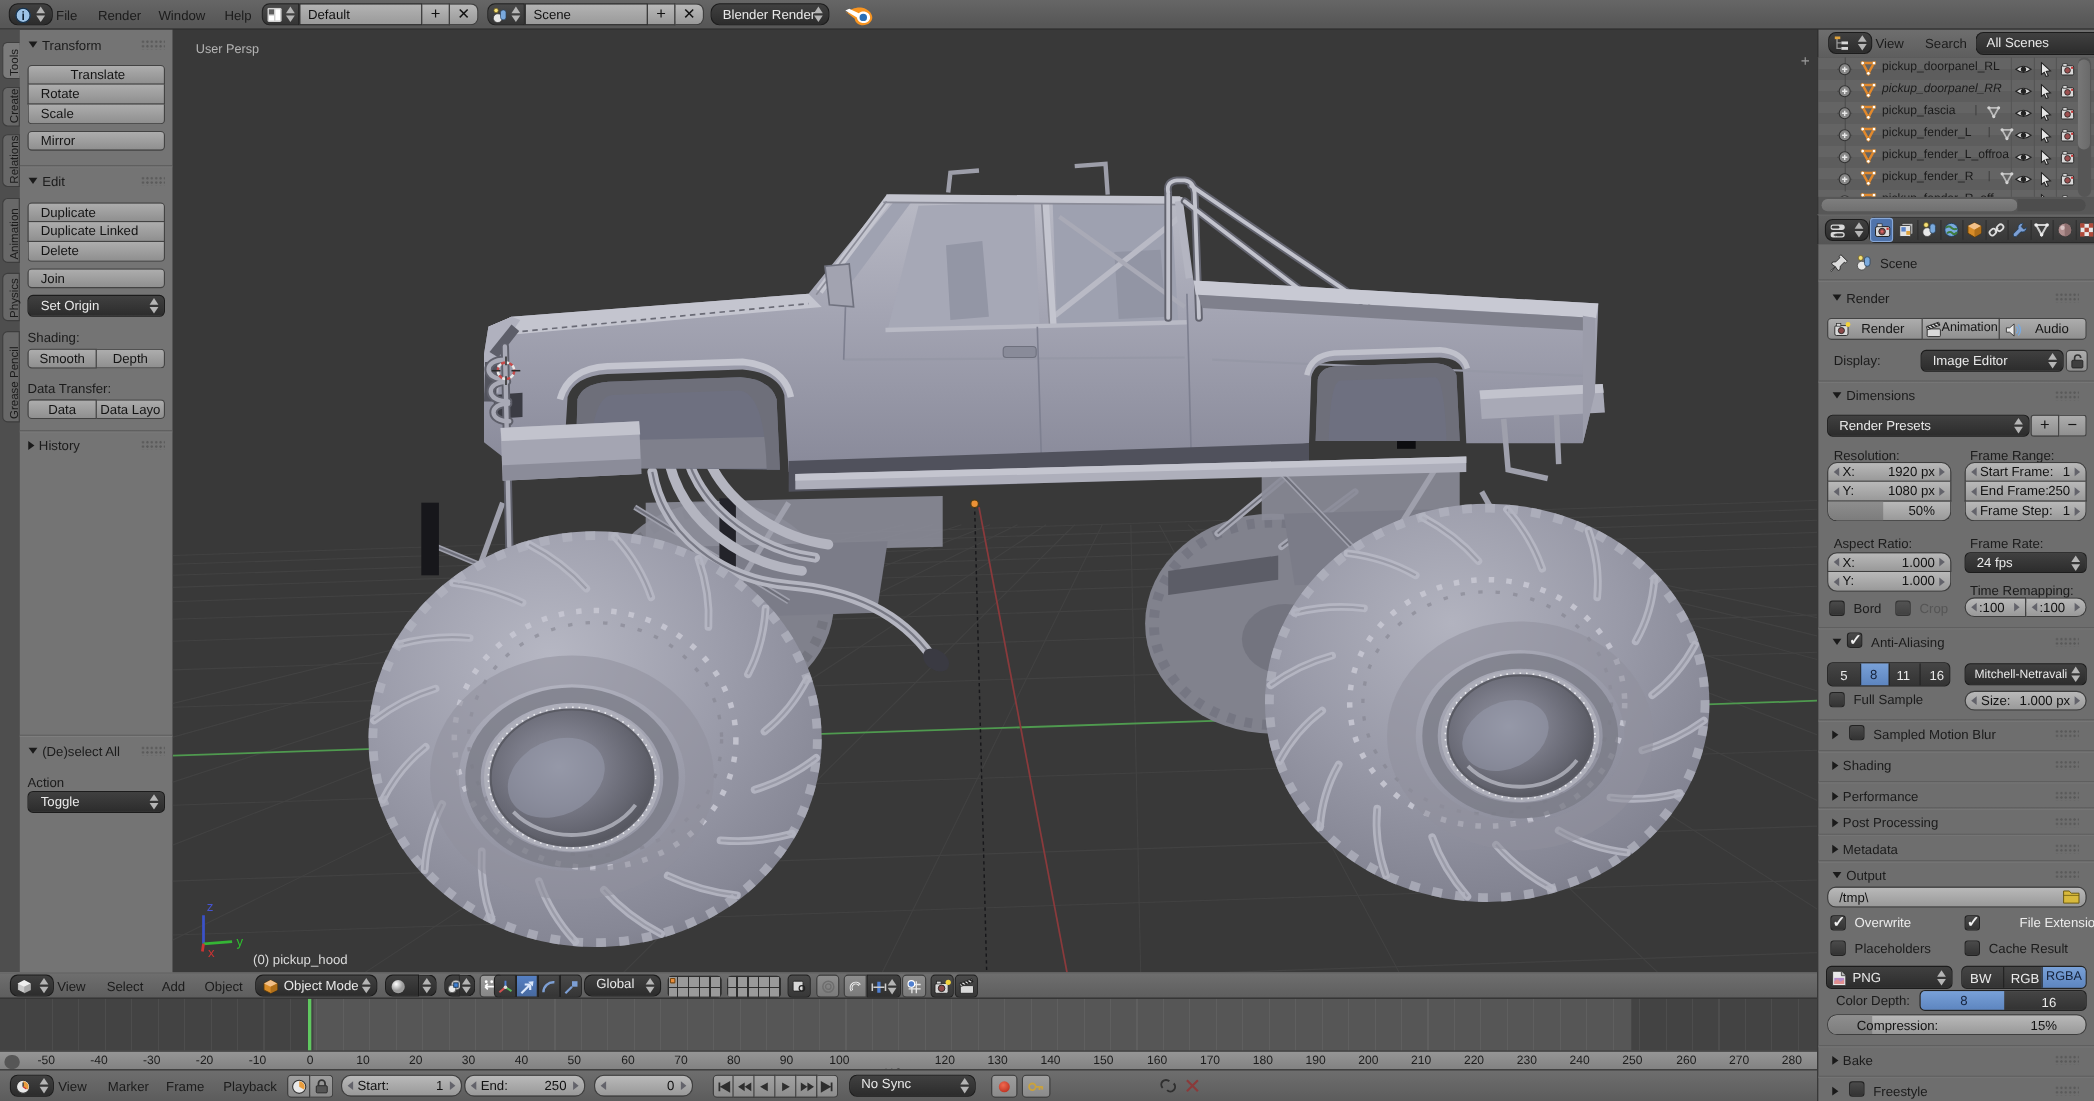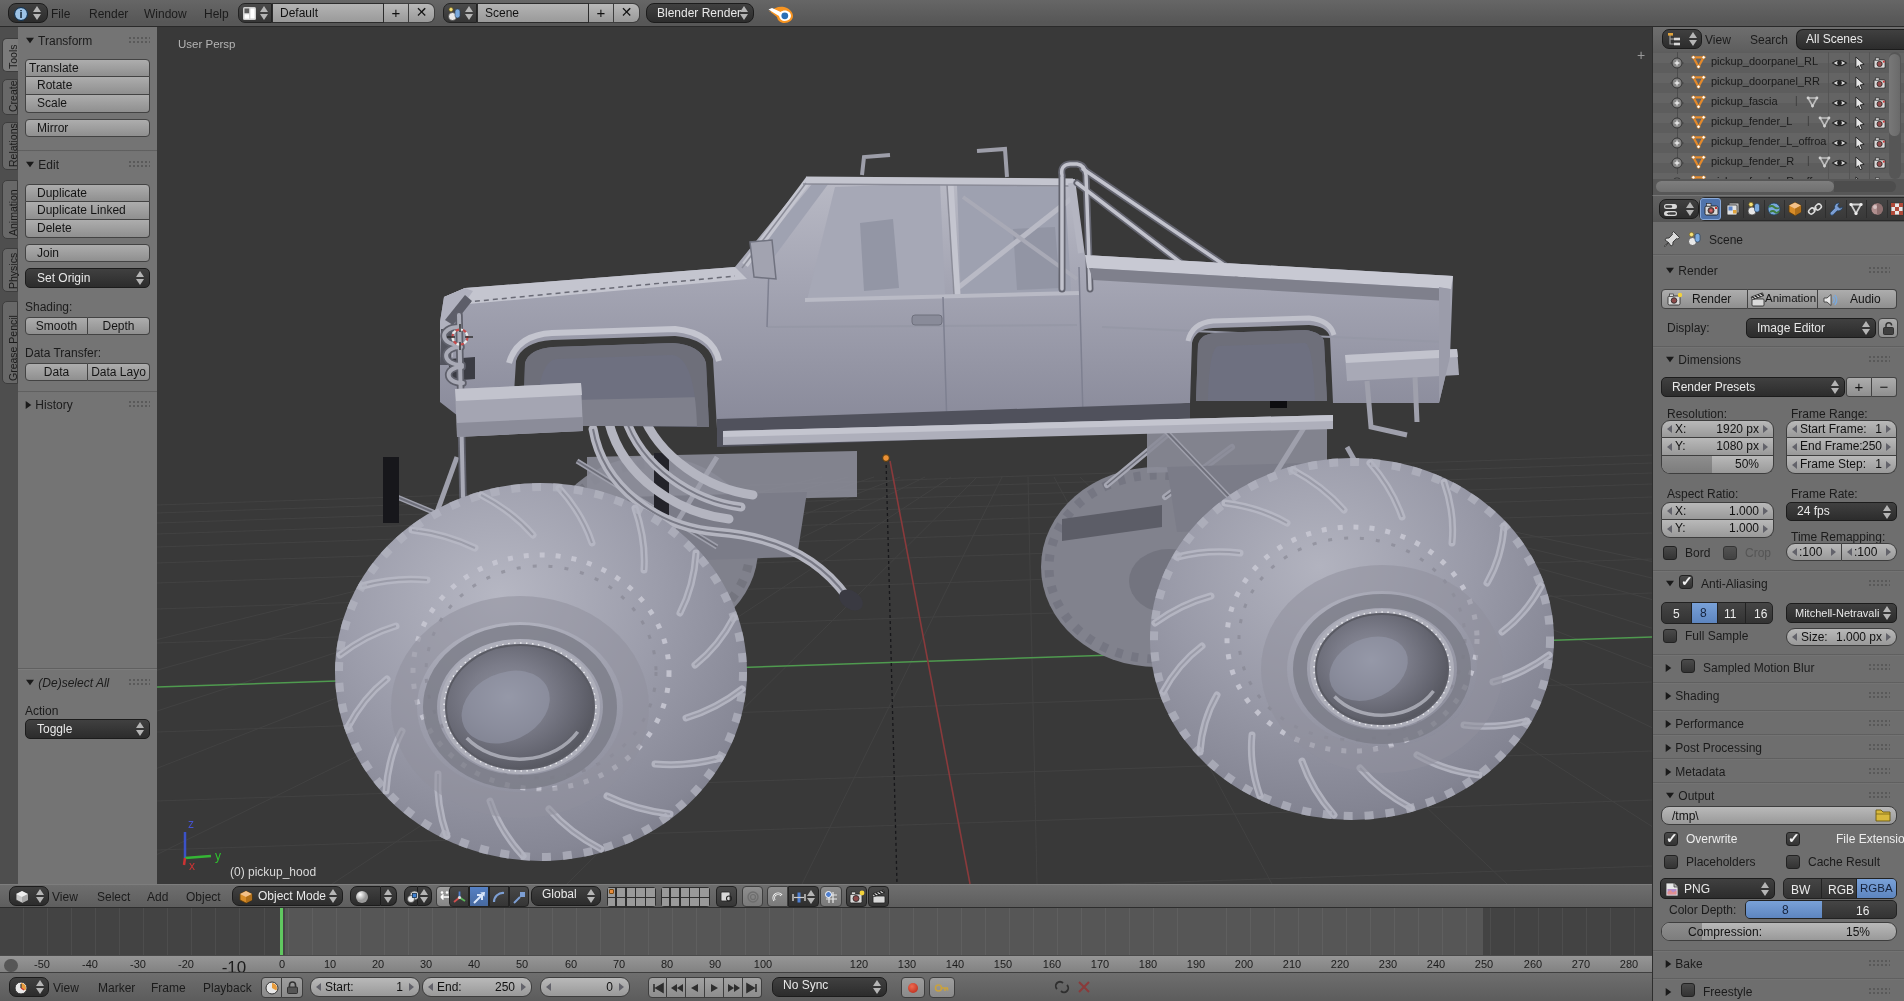--- a/index.html
+++ b/index.html
@@ -87,21 +87,21 @@
   <div class="ab" style="left:2px; top:274px; width:16px; height:83px; background:#686868; border:1px solid #3d3d3d; border-radius:5px 0 0 5px;"></div>
   <div class="ab lab" style="left:5px; top:42px; transform:rotate(-90deg); transform-origin:0 0; font-size:10.5px;">Tools</div>
   <div class="ab lab" style="left:5px; top:85px; transform:rotate(-90deg); transform-origin:0 0; font-size:10.5px;">Create</div>
   <div class="ab lab" style="left:5px; top:140px; transform:rotate(-90deg); transform-origin:0 0; font-size:10.5px;">Relations</div>
   <div class="ab lab" style="left:5px; top:209px; transform:rotate(-90deg); transform-origin:0 0; font-size:10.5px;">Animation</div>
   <div class="ab lab" style="left:5px; top:262px; transform:rotate(-90deg); transform-origin:0 0; font-size:10.5px;">Physics</div>
   <div class="ab lab" style="left:5px; top:354px; transform:rotate(-90deg); transform-origin:0 0; font-size:10.5px;">Grease Pencil</div>
 
   <div class="ab lab" style="left:25px; top:6px;"><span class="tri-d" style="transform:scale(.8);"></span> Transform</div>
   <div class="ab grip" style="left:128px; top:9px;"></div>
-  <div class="ab b" style="left:25px; top:32px; width:125px; height:18px; border-radius:4px 4px 0 0; padding-left:3px; line-height:16px;">Translate</div>
+  <div class="ab b" style="left:25px; top:32px; width:125px; height:18px; border-radius:4px 4px 0 0; padding-left:3px; line-height:16px;text-align:center;">Translate</div>
   <div class="ab b" style="left:25px; top:50px; width:125px; height:18px; border-radius:0; border-top:none; padding-left:11px; line-height:16px;">Rotate</div>
   <div class="ab b" style="left:25px; top:68px; width:125px; height:18px; border-radius:0 0 4px 4px; border-top:none; padding-left:11px; line-height:16px;">Scale</div>
   <div class="ab b" style="left:25px; top:92px; width:125px; height:18px; padding-left:11px; line-height:16px;">Mirror</div>
 
   <div class="ab sep" style="left:18px; top:123px; width:139px;"></div>
   <div class="ab lab" style="left:25px; top:130px;"><span class="tri-d" style="transform:scale(.8);"></span> Edit</div>
   <div class="ab grip" style="left:128px; top:133px;"></div>
   <div class="ab b" style="left:25px; top:157px; width:125px; height:18px; border-radius:4px 4px 0 0; padding-left:11px; line-height:16px;">Duplicate</div>
   <div class="ab b" style="left:25px; top:175px; width:125px; height:18px; border-radius:0; border-top:none; padding-left:11px; line-height:16px;">Duplicate Linked</div>
   <div class="ab b" style="left:25px; top:193px; width:125px; height:18px; border-radius:0 0 4px 4px; border-top:none; padding-left:11px; line-height:16px;">Delete</div>
@@ -112,21 +112,21 @@
   <div class="ab b" style="left:88px; top:290px; width:62px; height:18px; border-radius:0 4px 4px 0; border-left:none; text-align:center; line-height:16px;">Depth</div>
   <div class="ab lab" style="left:25px; top:318px;">Data Transfer:</div>
   <div class="ab b" style="left:25px; top:336px; width:63px; height:18px; border-radius:4px 0 0 4px; text-align:center; line-height:16px;">Data</div>
   <div class="ab b" style="left:88px; top:336px; width:62px; height:18px; border-radius:0 4px 4px 0; border-left:none; text-align:center; line-height:16px;">Data Layo</div>
 
   <div class="ab sep" style="left:18px; top:364px; width:139px;"></div>
   <div class="ab lab" style="left:25px; top:370px;"><span class="tri-r" style="transform:scale(.8);"></span> History</div>
   <div class="ab grip" style="left:128px; top:373px;"></div>
 
   <div class="ab" style="left:18px; top:641px; width:139px; height:2px; background:linear-gradient(#525252,#8a8a8a);"></div>
-  <div class="ab lab" style="left:25px; top:648px;font-style:italic;"><span class="tri-d" style="transform:scale(.8);"></span> (De)select All</div>
+  <div class="ab lab" style="left:25px; top:648px;"><span class="tri-d" style="transform:scale(.8);"></span> (De)select All</div>
   <div class="ab grip" style="left:128px; top:651px;"></div>
   <div class="ab lab" style="left:25px; top:676px;">Action</div>
   <div class="ab fd" style="left:25px; top:692px; width:125px; height:20px; padding-left:11px; line-height:18px;">Toggle<span class="ud"></span></div>
 </div>
 
 <div class="ab" id="vp" style="left:157px; top:27px; width:1495px; height:857px; background:#393939; overflow:hidden;">
 <svg class="ab" style="left:0; top:0;" width="1495" height="857" viewBox="0 0 1495 857">
 <defs>
 <linearGradient id="gBody" x1="0" y1="0" x2="0" y2="1">
  <stop offset="0" stop-color="#b9bac5"></stop>
@@ -600,21 +600,21 @@
   <div class="ab" style="left:0; top:0; width:1652px; height:48px; background-image:repeating-linear-gradient(90deg, transparent 0, transparent 23.05px, rgba(255,255,255,.055) 23.05px, rgba(255,255,255,.055) 24.05px);"></div>
   <div class="ab" style="left:280px; top:0; width:3px; height:48px; background:#60c860;"></div>
 </div>
 <div class="ab" id="tlruler" style="left:0; top:955px; width:1652px; height:17px; background:linear-gradient(#969696,#828282); border-top:1px solid #4a4a4a; overflow:hidden;">
   <div class="ab" style="left:4px; top:3px; width:14px; height:13px; border-radius:7px; background:#565656;"></div>
 <div class="ab" id="rulnums" style="left:0; top:2px; width:1652px; height:14px;">
   <span class="ab" style="left:42px; top:0; transform:translateX(-50%); font-size:11px; color:#1c1c1c;">-50</span>
   <span class="ab" style="left:90px; top:0; transform:translateX(-50%); font-size:11px; color:#1c1c1c;">-40</span>
   <span class="ab" style="left:138px; top:0; transform:translateX(-50%); font-size:11px; color:#1c1c1c;">-30</span>
   <span class="ab" style="left:186px; top:0; transform:translateX(-50%); font-size:11px; color:#1c1c1c;">-20</span>
-  <span class="ab" style="left:234px; top:0; transform:translateX(-50%); font-size:17px; color:#1c1c1c;">-10</span>
+  <span class="ab" style="left:234px; top:0; transform:translateX(-50%); font-size:11px; color:#1c1c1c;">-10</span>
   <span class="ab" style="left:282px; top:0; transform:translateX(-50%); font-size:11px; color:#1c1c1c;">0</span>
   <span class="ab" style="left:330px; top:0; transform:translateX(-50%); font-size:11px; color:#1c1c1c;">10</span>
   <span class="ab" style="left:378px; top:0; transform:translateX(-50%); font-size:11px; color:#1c1c1c;">20</span>
   <span class="ab" style="left:426px; top:0; transform:translateX(-50%); font-size:11px; color:#1c1c1c;">30</span>
   <span class="ab" style="left:474px; top:0; transform:translateX(-50%); font-size:11px; color:#1c1c1c;">40</span>
   <span class="ab" style="left:522px; top:0; transform:translateX(-50%); font-size:11px; color:#1c1c1c;">50</span>
   <span class="ab" style="left:571px; top:0; transform:translateX(-50%); font-size:11px; color:#1c1c1c;">60</span>
   <span class="ab" style="left:619px; top:0; transform:translateX(-50%); font-size:11px; color:#1c1c1c;">70</span>
   <span class="ab" style="left:667px; top:0; transform:translateX(-50%); font-size:11px; color:#1c1c1c;">80</span>
   <span class="ab" style="left:715px; top:0; transform:translateX(-50%); font-size:11px; color:#1c1c1c;">90</span>
@@ -778,21 +778,21 @@
         <svg class="ab" style="left:201px; top:4px;" width="12" height="14" viewBox="0 0 13 15">
           <path d="M2 1 L11 9 L6.7 9.6 L8.8 13.8 L6.6 14.6 L4.8 10.4 L2 12.6 Z" fill="#e6e6e6" stroke="#222" stroke-width="1"></path>
         </svg>
         <svg class="ab" style="left:220px; top:5px;" width="15" height="13" viewBox="0 0 16 14">
           <rect x="1" y="3" width="12" height="9" rx="1.2" fill="#d9d9d9" stroke="#222" stroke-width=".9"></rect>
           <rect x="2.5" y="1" width="4" height="2.4" fill="#d9d9d9" stroke="#222" stroke-width=".6"></rect>
           <circle cx="7" cy="7.5" r="2.8" fill="#9c5050" stroke="#222" stroke-width=".8"></circle>
           <rect x="10.5" y="4" width="2" height="2" fill="#c33"></rect>
         </svg>
       </div>
-  <div class="ab" style="left:0; top:20px; width:252px; height:20px;">
+  <div class="ab" style="left:0; top:20px; width:252px; height:20px;font-style:italic;">
         <svg class="ab" style="left:17px; top:5px;" width="14" height="12" viewBox="0 0 14 12">
           <path d="M0 6 H14" stroke="#4c4c4c" stroke-width="1"></path>
           <circle cx="7" cy="6" r="5" fill="#888" stroke="#333" stroke-width="1"></circle>
           <path d="M7 3.6 V8.4 M4.6 6 H9.4" stroke="#e8e8e8" stroke-width="1.3"></path>
         </svg>
         <svg class="ab" style="left:38px; top:3px;" width="15" height="14" viewBox="0 0 16 15">
           <path d="M2.5 2.5 H13.5 L8 12.5 Z" fill="none" stroke="#e2892c" stroke-width="2.4"></path>
           <circle cx="2.5" cy="2.5" r="1.8" fill="#fff" stroke="#b96d18" stroke-width=".7"></circle>
           <circle cx="13.5" cy="2.5" r="1.8" fill="#fff" stroke="#b96d18" stroke-width=".7"></circle>
           <circle cx="8" cy="12.5" r="1.8" fill="#fff" stroke="#b96d18" stroke-width=".7"></circle>

